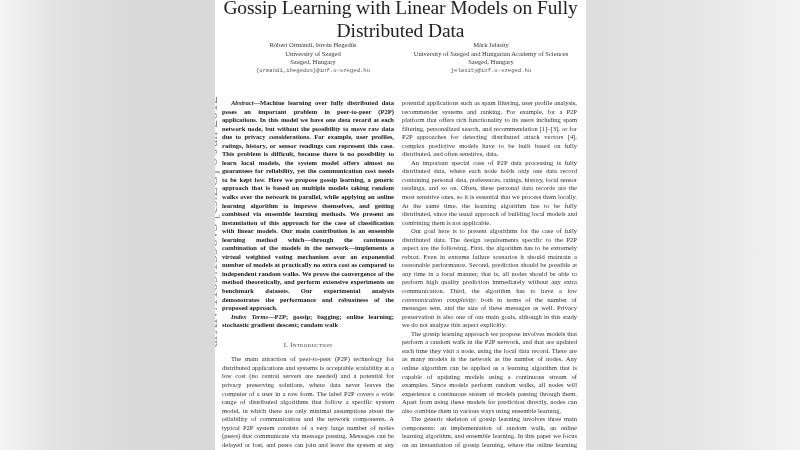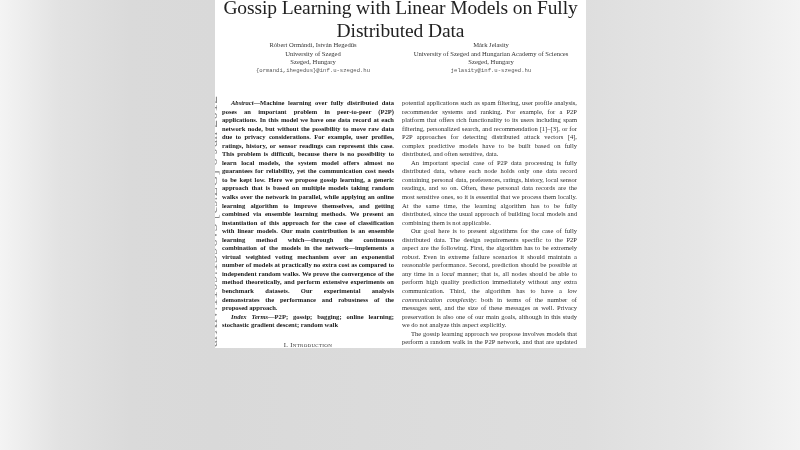--- a/index.html
+++ b/index.html
@@ -3,21 +3,21 @@
 <meta charset="utf-8">
 <style>
   html, body { margin: 0; padding: 0; }
   body {
     width: 800px; height: 450px; overflow: hidden; position: relative;
     background: linear-gradient(90deg, #f4f4f4 0px, #e2e2e2 60px, #dadada 130px, #d9d9d9 215px, #dedede 585px, #e6e6e6 700px, #f3f3f3 800px);
     font-family: "Liberation Serif", "DejaVu Serif", serif;
     color: #1a1a1a;
   }
   .page {
-    position: absolute; left: 215px; top: 0; width: 371px; height: 348px;
+    position: absolute; left: 215px; top: 0; width: 371px; height: 450px;
     background: #ffffff;
     overflow: hidden;
   }
   .title {
     position: absolute; left: 0; top: -4px; width: 100%;
     text-align: center; font-size: 19.5px; line-height: 23px; color: #222;
     letter-spacing: -0.1px;
   }
   .authors { position: absolute; top: 41px; width: 100%; }
   .author-block {

